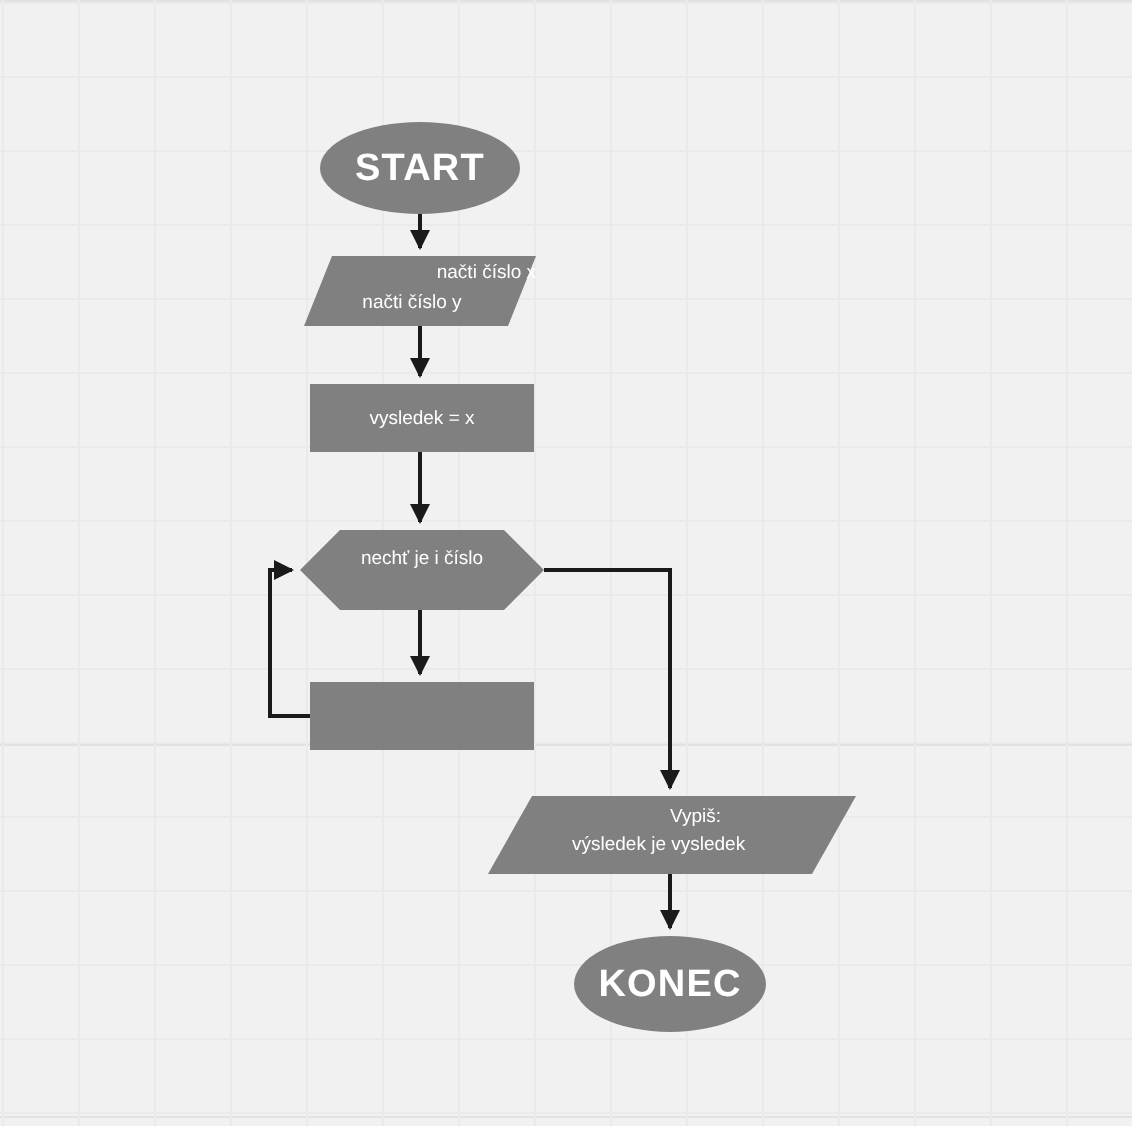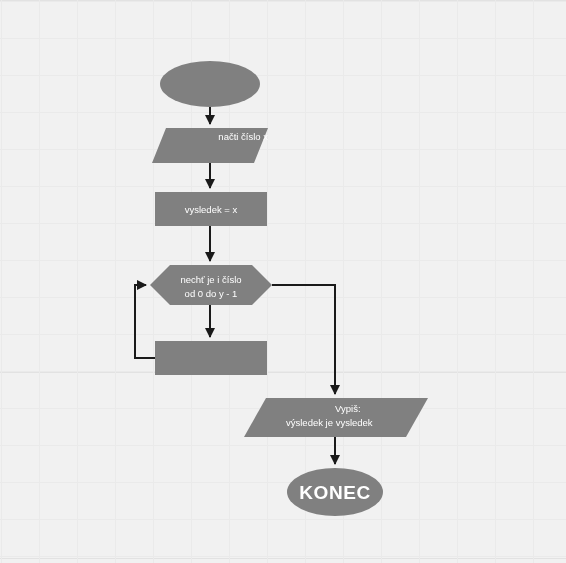--- a/index.html
+++ b/index.html
@@ -91,27 +91,28 @@
 
     <path d="M 210 305 L 210 337" stroke="#1a1a1a" stroke-width="2" fill="none" marker-end="url(#arrow)"></path>
 
     <path d="M 155 358 L 135 358 L 135 285 L 146 285" stroke="#1a1a1a" stroke-width="2" fill="none" marker-end="url(#arrow)"></path>
 
     <path d="M 272 285 L 335 285 L 335 394" stroke="#1a1a1a" stroke-width="2" fill="none" marker-end="url(#arrow)"></path>
 
     <path d="M 335 437 L 335 464" stroke="#1a1a1a" stroke-width="2" fill="none" marker-end="url(#arrow)"></path>
   </svg>
 
+  <div class="node-label terminal-label" style="left:160px; top:73px; width:100px;">START</div>
 
   <div class="node-label small-label" style="left:152px; top:131px; width:116px;text-align:right;">načti číslo x</div>
+  <div class="node-label small-label" style="left:148px; top:146px; width:116px;">načti číslo y</div>
 
   <div class="node-label small-label" style="left:155px; top:274px; width:112px;">nechť je i číslo</div>
 
   <div class="node-label small-label" style="left:155px; top:204px; width:112px;">vysledek = x</div>
-  <div class="node-label small-label" style="left:155px; top:288px; width:112px;">od 0 do y - 1</div>
 
 
   <div class="node-label small-label io-label-left" style="left:291px; top:403px; width:140px;margin-left:44px;">Vypiš:</div>
   <div class="node-label small-label io-label-left" style="left:286px; top:417px; width:160px;">výsledek je vysledek</div>
 
   <div class="node-label terminal-label" style="left:285px; top:481px; width:100px;">KONEC</div>
 
 </div>
 
 </body></html>

